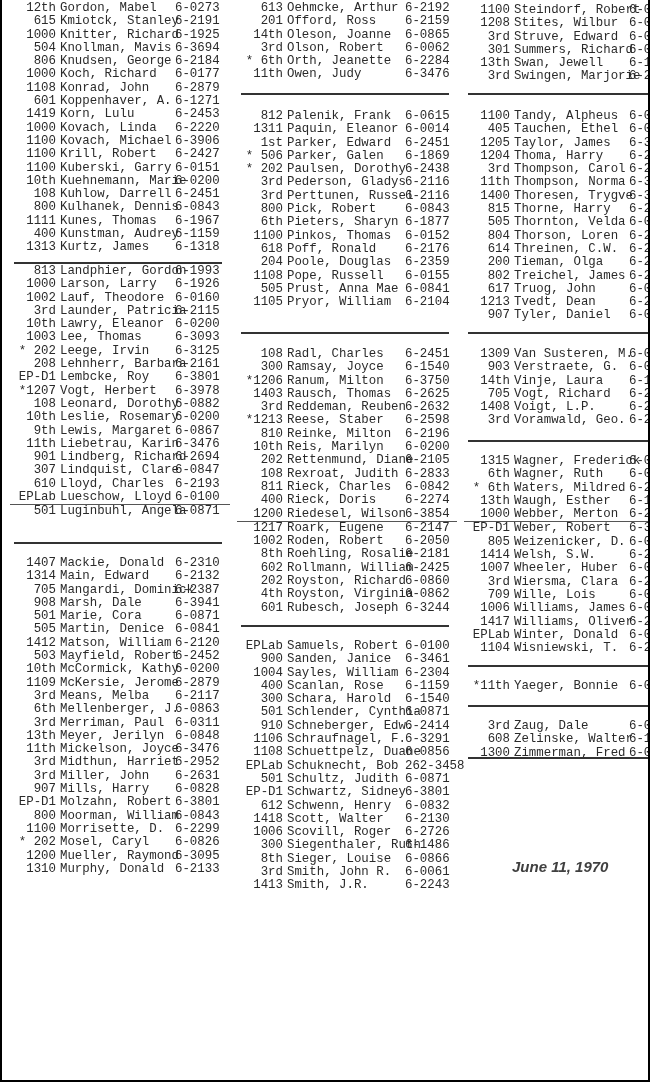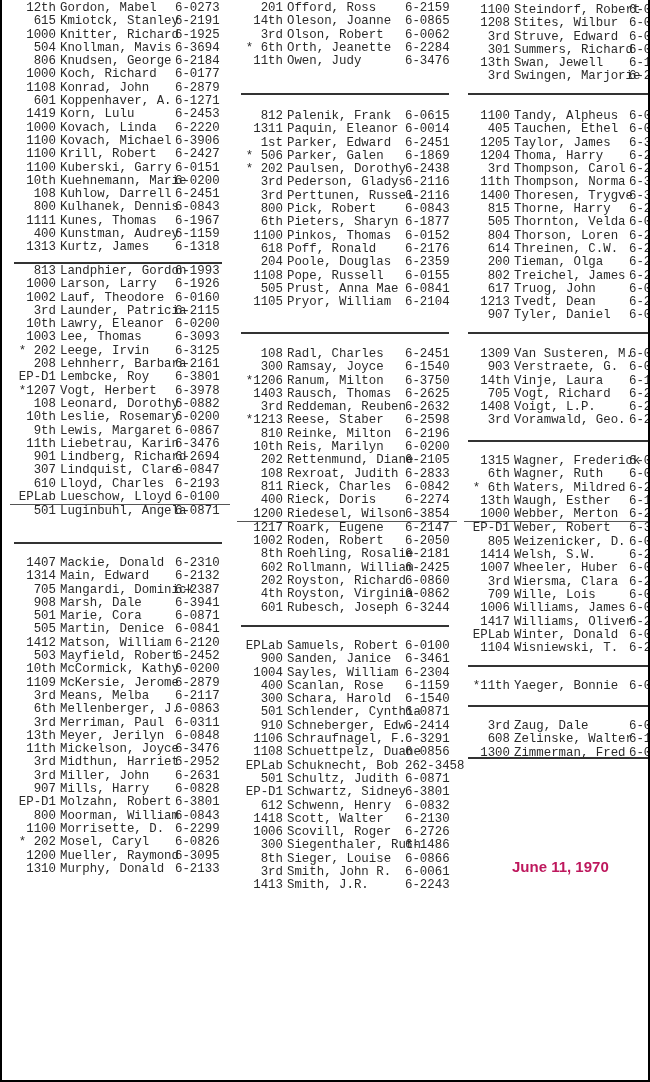--- a/index.html
+++ b/index.html
@@ -21,22 +21,22 @@
   .col1 .phone { left: 165px; }
   .col2 .phone { left: 168px; }
   .col3 .phone { left: 165px; }
   .rule { position: absolute; left: 4px; height: 2px; background: #333; }
   .col1 .rule { width: 208px; }
   .col2 .rule { width: 208px; }
   .col3 .rule { width: 190px; }
   .underline { border-bottom: 1px solid #555; }
   .date {
     position: absolute; left: 510px; top: 858px;
-    font-family: "Liberation Sans", sans-serif; font-weight: bold; 
-    font-size: 15px; color: #be185d;
+    font-family: "Liberation Sans", sans-serif; font-weight: bold; font-style: italic;
+    font-size: 15px; color: #404040;
   }
 </style>
 </head>
 <body>
 
 <div class="page">
   <div class="col col1" id="col0">
       <div class="section" style="top: 2px;">
         <div class="row">
           <span class="room">12th</span>
@@ -351,20 +351,25 @@
           <span class="room">1310</span>
           <span class="name">Murphy, Donald</span>
           <span class="phone">6-2133</span>
         </div>
       </div>
       <div class="rule" style="top: 262px;"></div>
       <div class="rule" style="top: 542px;"></div>
     </div>
   <div class="col col2" id="col1">
       <div class="section" style="top: 2px;">
+        <div class="row">
+          <span class="room">613</span>
+          <span class="name">Oehmcke, Arthur</span>
+          <span class="phone">6-2192</span>
+        </div>
         <div class="row">
           <span class="room">201</span>
           <span class="name">Offord, Ross</span>
           <span class="phone">6-2159</span>
         </div>
         <div class="row">
           <span class="room">14th</span>
           <span class="name">Oleson, Joanne</span>
           <span class="phone">6-0865</span>
         </div>

